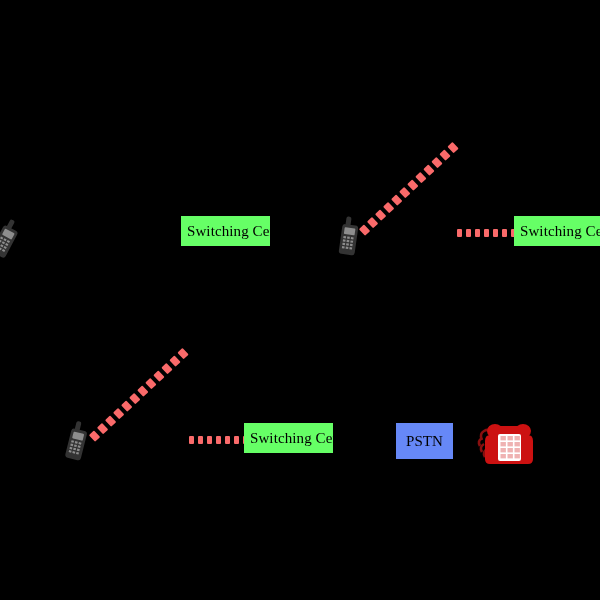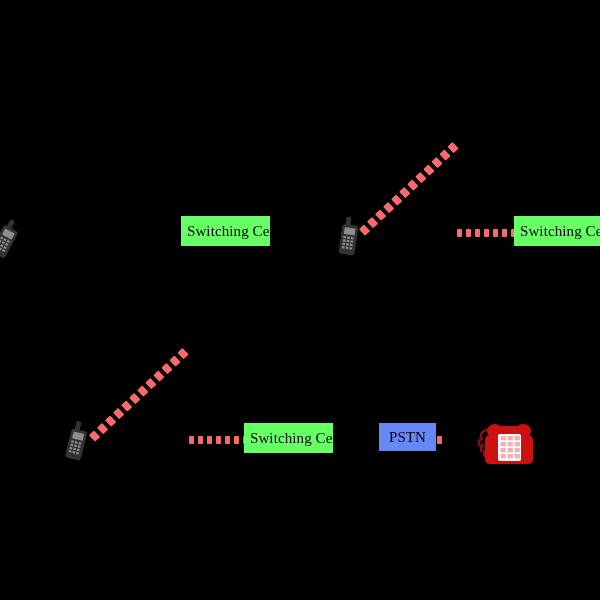--- a/index.html
+++ b/index.html
@@ -237,18 +237,18 @@
   <div id="nodes-layer">
       <div class="node-box switching" style="left: 181px; top: 216px; width: 89px; height: 30px; background: rgb(102, 255, 102); color: rgb(0, 0, 0); justify-content: flex-start;">
         <span class="node-label">Switching Cen</span>
       </div>
       <div class="node-box switching" style="left: 514px; top: 216px; width: 89px; height: 30px; background: rgb(102, 255, 102); color: rgb(0, 0, 0); justify-content: flex-start;">
         <span class="node-label">Switching Cen</span>
       </div>
       <div class="node-box switching" style="left: 244px; top: 423px; width: 89px; height: 30px; background: rgb(102, 255, 102); color: rgb(0, 0, 0); justify-content: flex-start;">
         <span class="node-label">Switching Cen</span>
       </div>
-      <div class="node-box pstn" style="left: 379px; top: 423px; width: 57px; height: 28px; background: rgb(102, 136, 247); color: rgb(0, 0, 0);">
+      <div class="node-box pstn" style="left: 396px; top: 423px; width: 57px; height: 36px; background: rgb(102, 136, 247); color: rgb(0, 0, 0);">
         <span class="node-label">PSTN</span>
       </div>
     </div>
 
 </div>
 
 </body></html>

